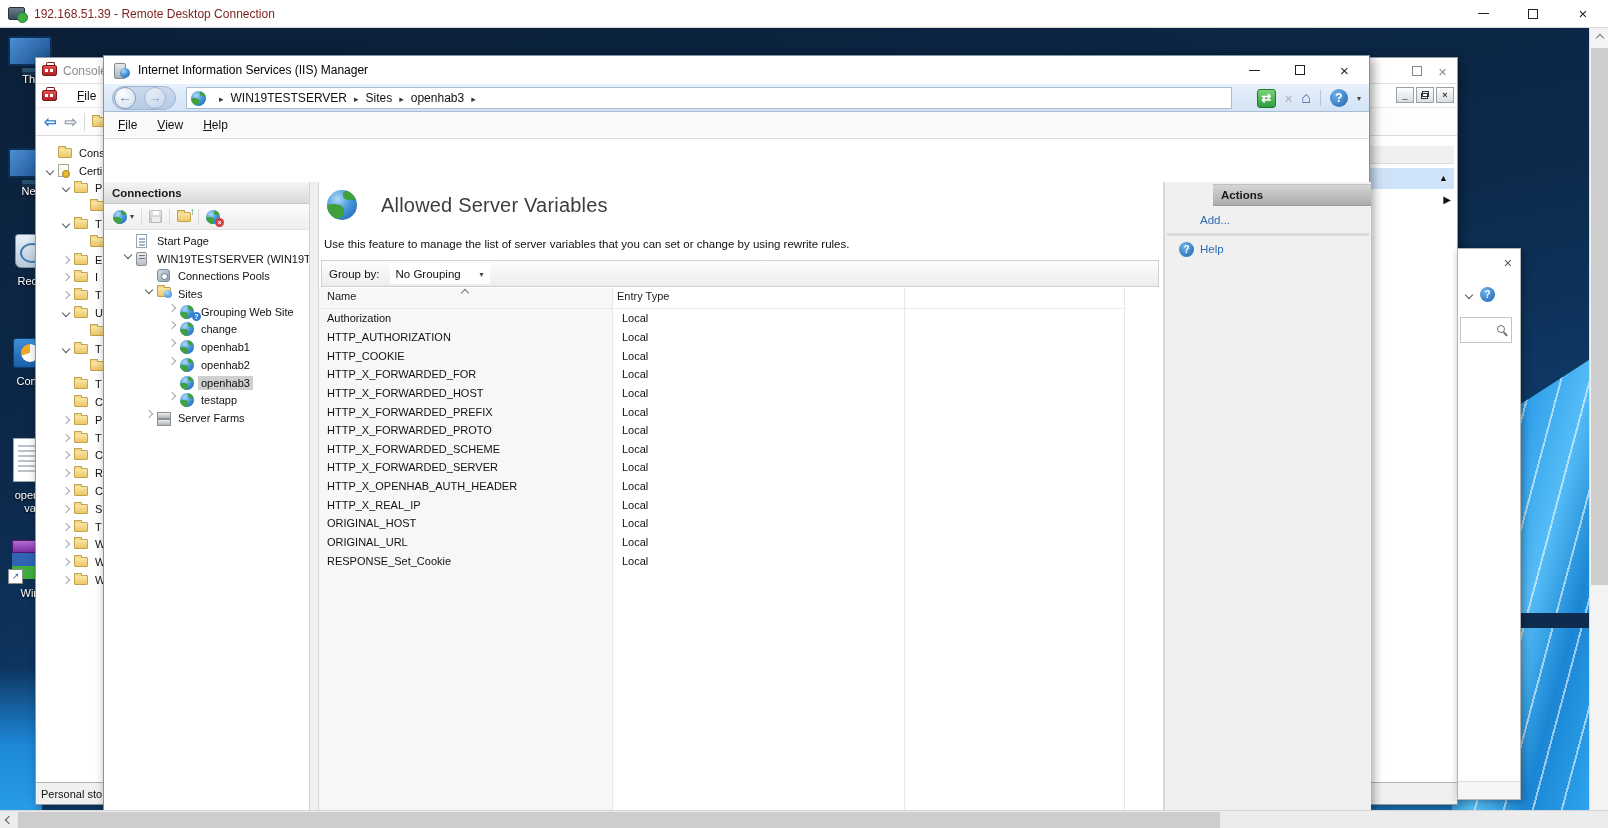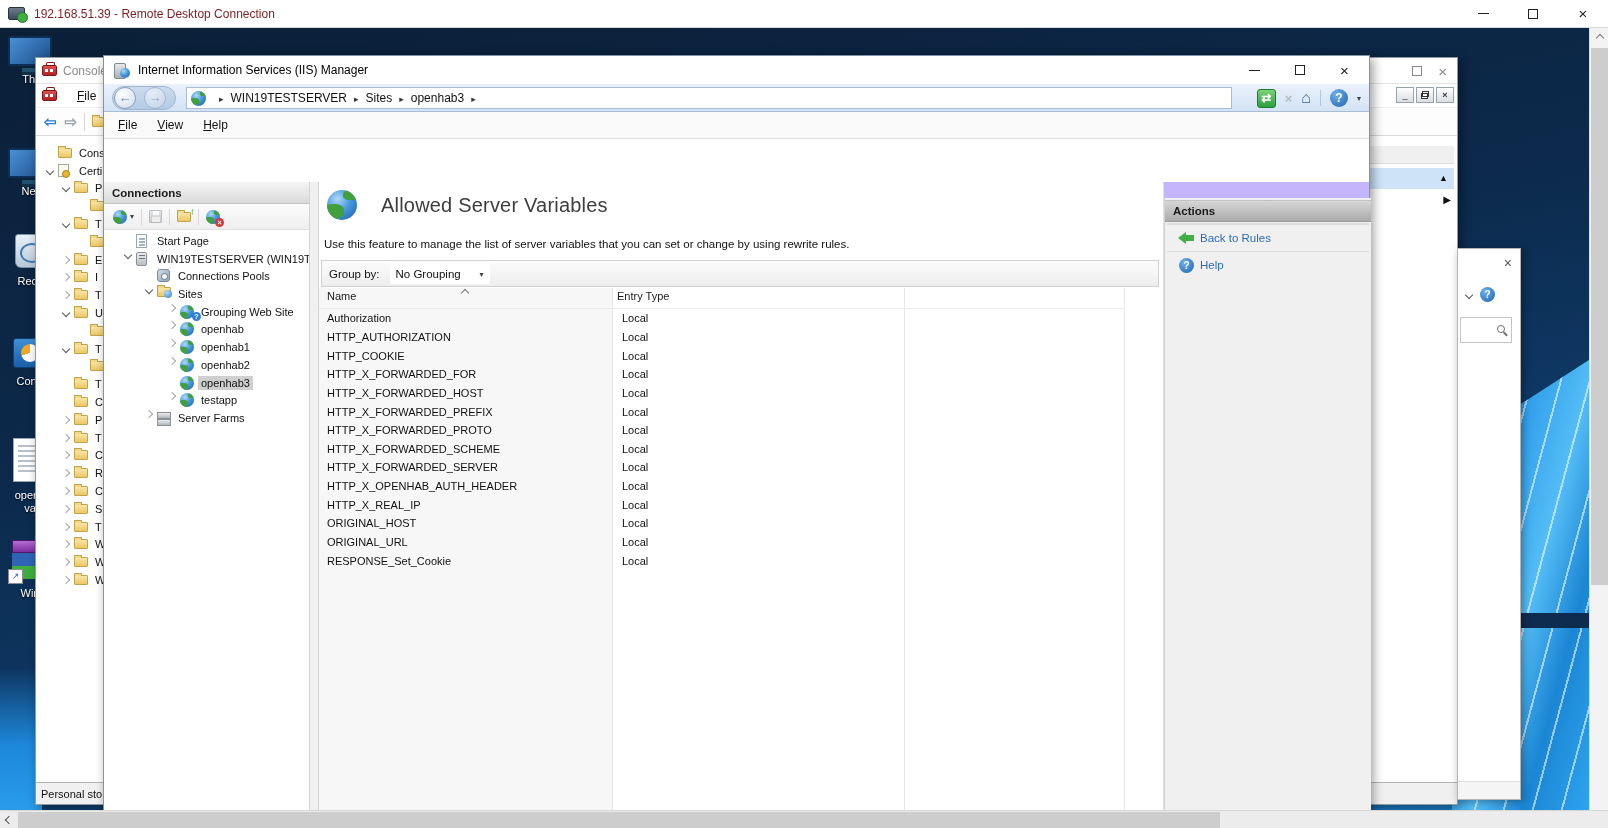--- a/index.html
+++ b/index.html
@@ -187,21 +187,21 @@
   .nametint{position:absolute;left:0;top:106px;width:293px;bottom:0;background:#f7f7f7;}
   .vline{position:absolute;top:106px;bottom:0;width:1px;background:#e8e8e8;}
   .hline{position:absolute;left:0;top:126px;width:806px;height:1px;background:#ececec;}
   .colh{position:absolute;top:108px;font-size:11px;color:#1a1a1a;}
   .caretup{position:absolute;left:143px;top:108px;}
   #var-rows{position:absolute;left:0;top:127px;right:0;}
   .lrow{display:flex;height:18.65px;align-items:center;font-size:11px;color:#111;}
   .cn{flex:0 0 293px;padding-left:8px;}
   .ct{padding-left:10px;}
 
-  .acts{position:absolute;left:1060px;top:16px;width:207px;bottom:0;background:#f0f0f0;border-left:1px solid #d2d2d2;}
+  .acts{position:absolute;left:1060px;top:0;width:207px;bottom:0;background:#f0f0f0;border-left:1px solid #d2d2d2;padding-left:48px;}
   .acts .phead{margin-top:2px;background:linear-gradient(#d6d6d6,#ababab);border-bottom:1px solid #9a9a9a;border-top:1px solid #c2c2c2;}
   #actions-list{position:absolute;left:0;top:25px;right:0;}
   .aitem{display:flex;align-items:center;height:26px;font-size:11.5px;color:#2d6cb4;}
   .aicon{flex:0 0 27px;display:flex;justify-content:center;align-items:center;margin-left:8px;}
   .asep{height:1px;background:#dcdcdc;margin:0 2px;}
   .garrow{position:relative;width:17px;height:12px;}
   .garrow:before{content:"";position:absolute;left:0;top:0;width:0;height:0;border-top:6px solid transparent;border-bottom:6px solid transparent;border-right:8px solid #3faf46;}
   .garrow:after{content:"";position:absolute;left:7px;top:3px;width:9px;height:6px;background:#3faf46;}
 
   
@@ -621,21 +621,21 @@
                 </span>
                 <span class="tlabel">Grouping Web Site</span>
               </div>
               <div class="trow d3">
                 <span class="chslot">
                   <span class="chev"></span>
                 </span>
                 <span class="ticon">
                   <span class="i-globe"></span>
                 </span>
-                <span class="tlabel">openhab</span>
+                <span class="tlabel">change</span>
               </div>
               <div class="trow d3">
                 <span class="chslot">
                   <span class="chev"></span>
                 </span>
                 <span class="ticon">
                   <span class="i-globe"></span>
                 </span>
                 <span class="tlabel">openhab1</span>
               </div>
@@ -753,28 +753,26 @@
               <div class="lrow">
                 <span class="cn">RESPONSE_Set_Cookie</span>
                 <span class="ct">Local</span>
               </div>
             </div>
         </div>
 
         <div class="acts">
           <div class="phead">Actions</div>
           <div id="actions-list">
+              <div class="aitem">
+                <span class="aicon"></span>
+                <span>Add...</span>
+              </div>
               <div class="asep"></div>
               <div class="asep"></div>
-              <div class="aitem">
-                <span class="aicon">
-                  <span class="garrow"></span>
-                </span>
-                <span>Back to Rules</span>
-              </div>
               <div class="asep"></div>
               <div class="aitem">
                 <span class="aicon">
                   <span class="i-helpc"></span>
                 </span>
                 <span>Help</span>
               </div>
             </div>
         </div>
 

